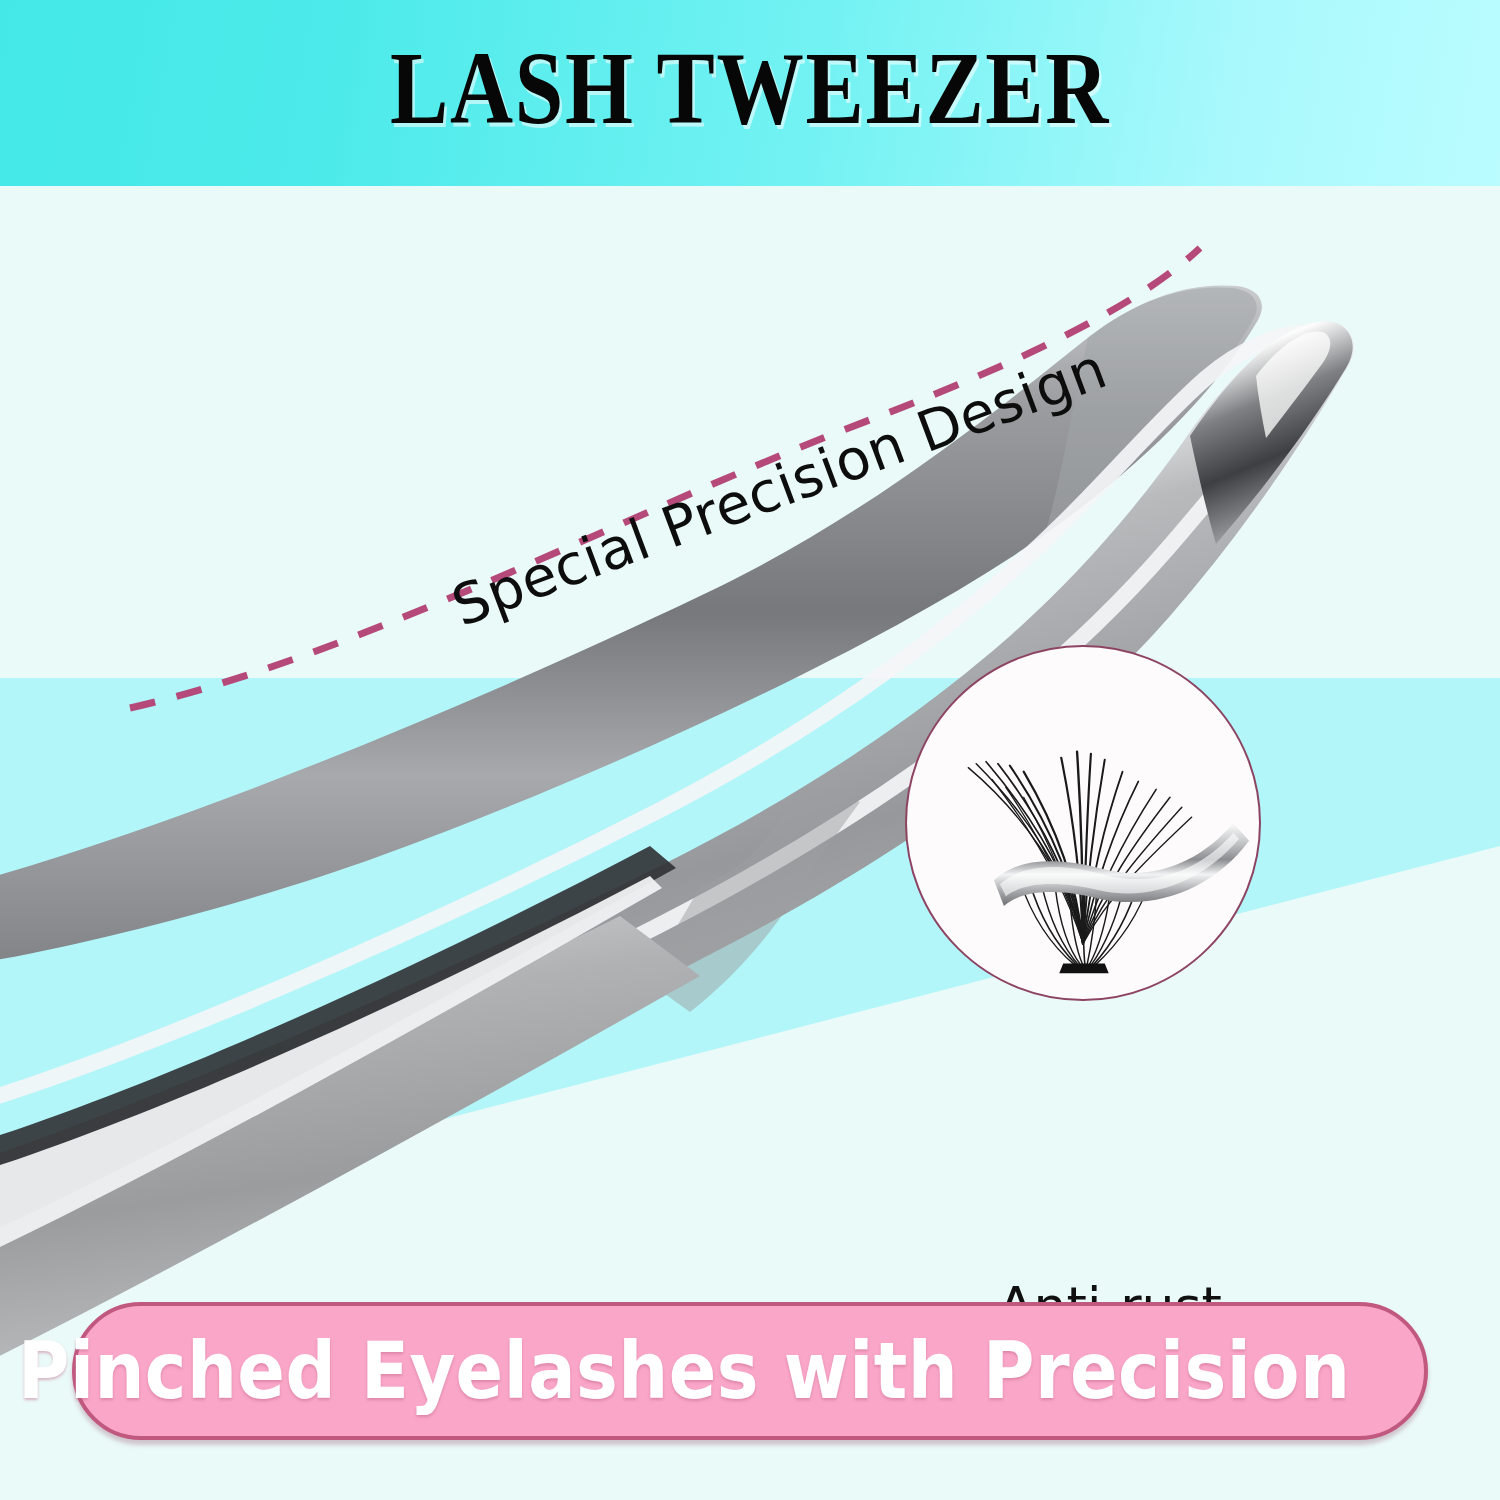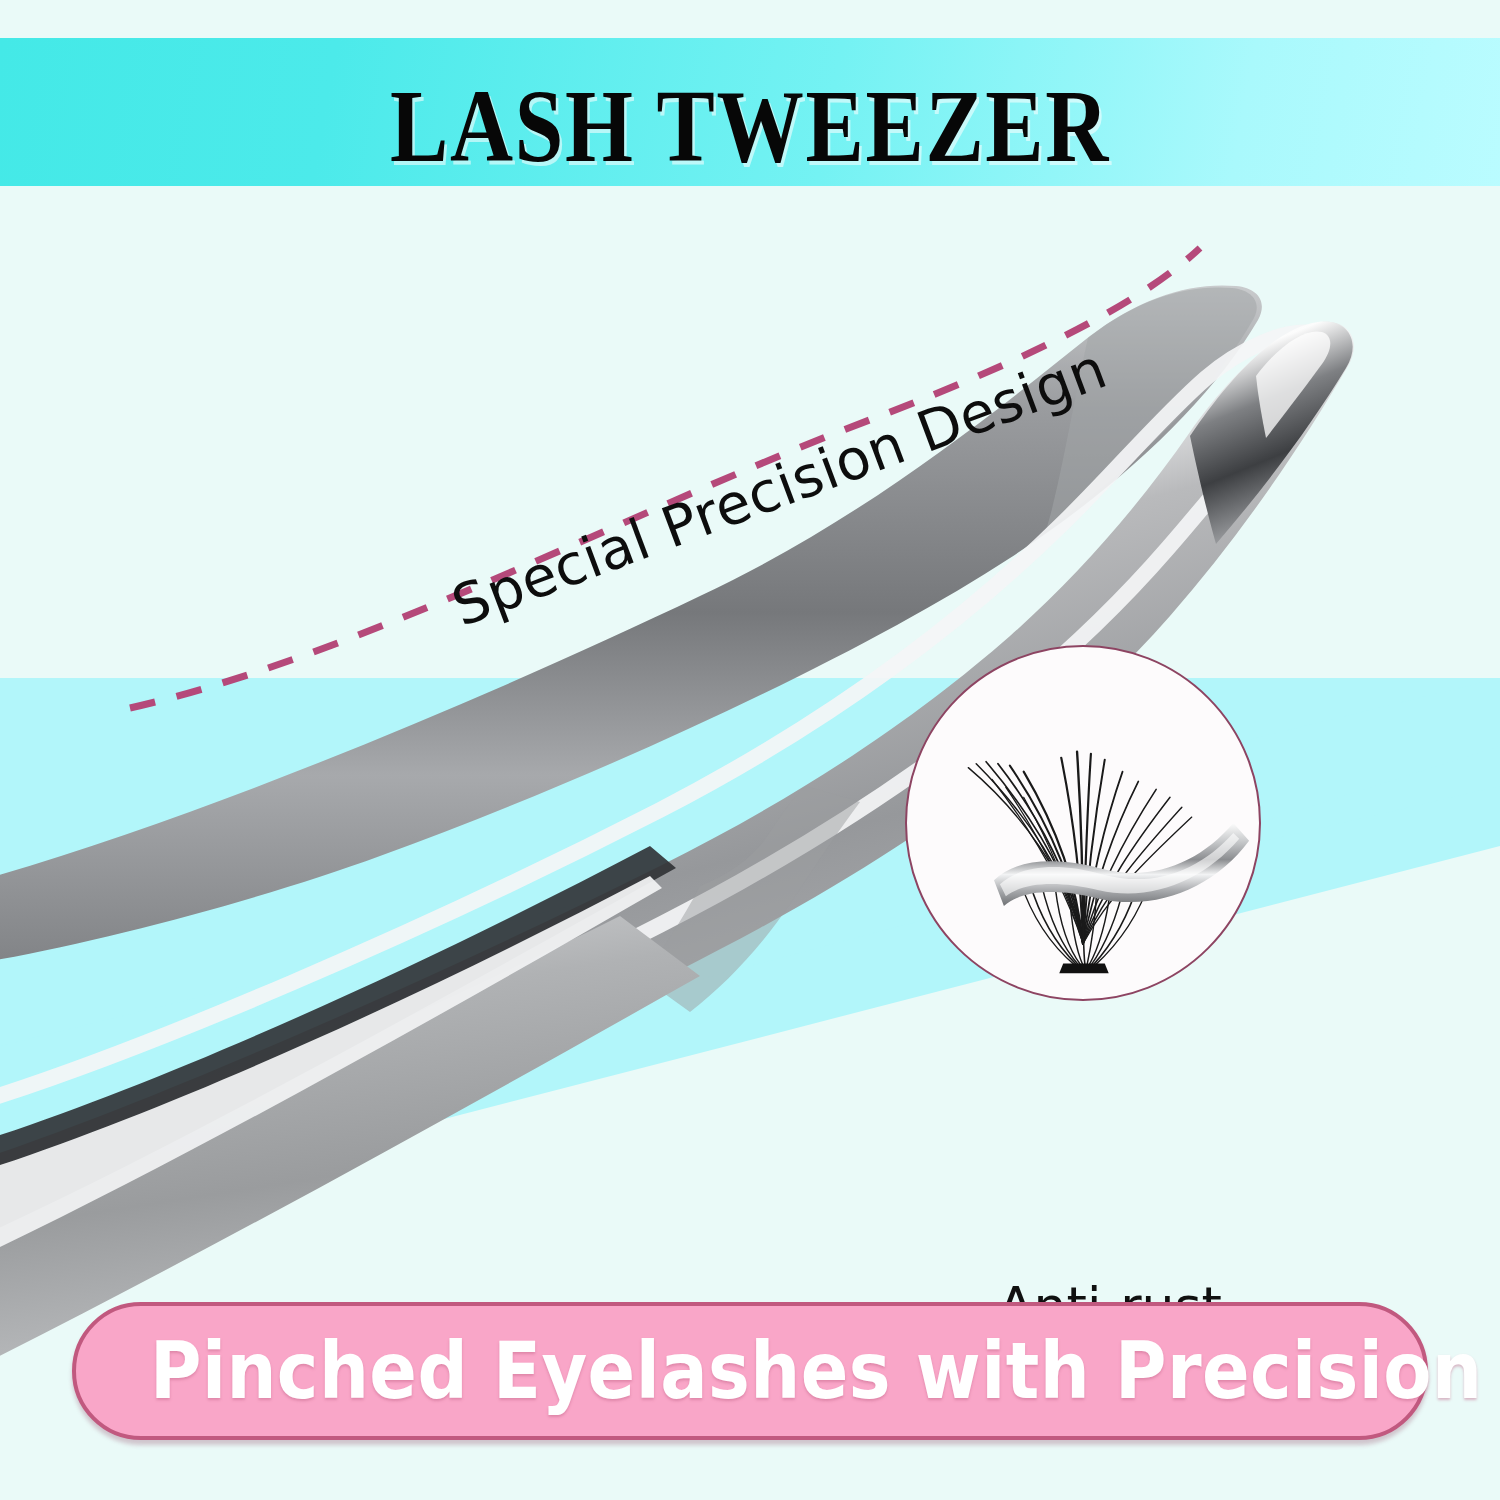--- a/index.html
+++ b/index.html
@@ -19,21 +19,20 @@
   }
 
   
   .header-band {
     position: absolute;
     left: 0; top: 0;
     width: 1500px;
     height: 186px;
     background: linear-gradient(100deg, #44e9e7 0%, #4ceaea 22%, #74f2f3 55%, #a9f9fc 82%, #bafcff 100%);
     overflow: hidden;
-    margin-top: 38px;
   }
   .header-title {
     position: absolute;
     left: 0; right: 0;
     top: 36px;
     text-align: center;
     font-family: "Liberation Serif", "DejaVu Serif", serif;
     font-weight: bold;
     font-size: 104px;
     line-height: 1;
@@ -115,21 +114,21 @@
     top: 1302px;
     width: 1356px;
     height: 138px;
     box-sizing: border-box;
     background: #f9a6c8;
     border: 4px solid #c1597f;
     border-radius: 72px;
     box-shadow: 0 5px 4px rgba(140,60,95,0.28);
     display: flex;
     align-items: center;
-    justify-content: flex-start;
+    justify-content: flex-end;
   }
   .tagline-text {
     font-family: "DejaVu Sans", sans-serif;
     font-weight: bold;
     font-size: 78px;
     line-height: 1;
     color: #ffffff;
     letter-spacing: 0.5px;
     transform: scaleX(0.90);
     white-space: nowrap;

